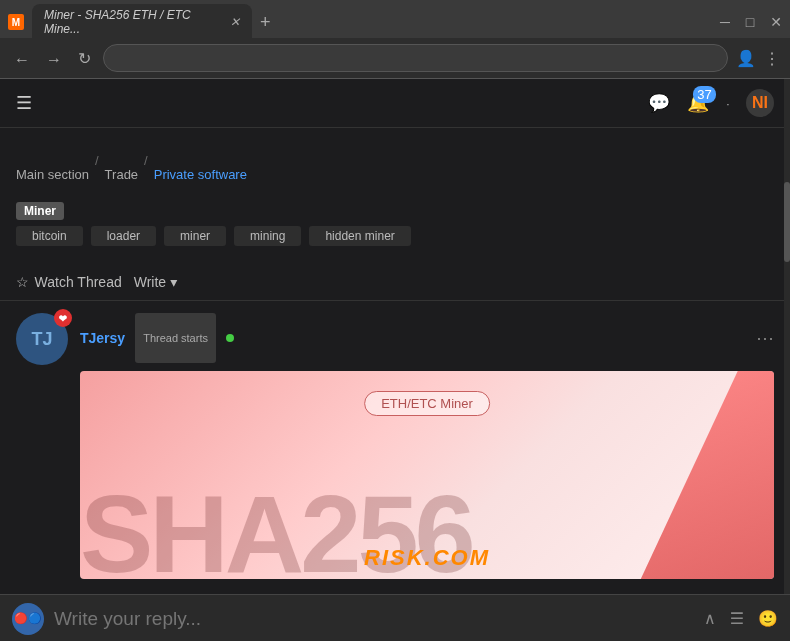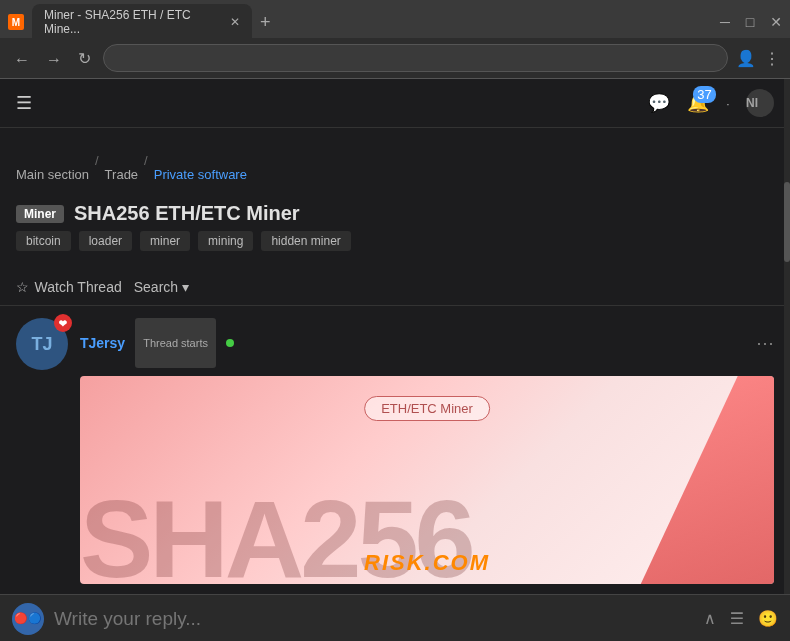--- a/index.html
+++ b/index.html
@@ -28,20 +28,21 @@
     .tab-active {
       display: flex;
       align-items: center;
       background: #2d2d2d;
       padding: 4px 12px;
       border-radius: 8px 8px 0 0;
       font-size: 12px;
       color: #ccc;
       gap: 6px;
       max-width: 220px;
+      font-style: italic;
     }
     .tab-close {
       color: #aaa;
       cursor: pointer;
       font-size: 12px;
       margin-left: 4px;
     }
     .tab-new {
       color: #aaa;
       font-size: 18px;
@@ -123,23 +124,23 @@
       font-size: 13px;
       border-radius: 8px;
       padding: 1px 4px;
       min-width: 16px;
       text-align: center;
     }
     .user-avatar-small {
       width: 28px; height: 28px;
       background: #3a3a3a;
       border-radius: 50%;
-      display: flex; align-items: center; justify-content: flex-start;
-      color: #a3a3a3;
-      font-size: 12px;
+      display: flex; align-items: center; justify-content: center;
+      color: #f97316;
+      font-size: 16px;
       font-weight: bold;
     }
 
     
     .breadcrumb {
       padding: 10px 16px;
       font-size: 13px;
       color: #aaa;
       display: flex;
       align-items: center;
@@ -181,21 +182,21 @@
     .tags {
       display: flex;
       gap: 8px;
       flex-wrap: wrap;
       margin-bottom: 12px;
     }
     .tag {
       background: #2e2e2e;
       color: #bbb;
       font-size: 12px;
-      padding: 3px 10px;
+      padding: 3px 16px;
       border-radius: 3px;
       cursor: pointer;
     }
 
     
     .thread-actions {
       display: flex;
       align-items: center;
       gap: 12px;
       padding: 6px 16px 10px;
@@ -449,38 +450,37 @@
     <a href="#">Main section</a>
     <span class="separator">/</span>
     <a href="#">Trade</a>
     <span class="separator">/</span>
     <a href="#" class="active">Private software</a>
   </div>
 
   <div class="thread-header">
     <div class="thread-title-row">
       <span class="miner-badge">Miner</span>
-      <span class="thread-title">SHA256 ETH/ETC Miner</span>
     </div>
     <div class="tags">
     <span class="tag">bitcoin</span>
         <span class="tag">loader</span>
         <span class="tag">miner</span>
         <span class="tag">mining</span>
         <span class="tag">hidden miner</span>
       </div>
   </div>
 
   <div class="thread-actions">
     <div class="watch-btn">
       <span>☆</span>
       <span>Watch Thread</span>
     </div>
     <div class="search-btn">
-      <span>Search</span>
+      <span>Write</span>
       <span>▾</span>
     </div>
   </div>
 
   <div class="post-area">
     <div class="avatar-wrap">
       <div class="user-avatar">
         <span>TJ</span>
         <div class="avatar-heart">❤</div>
       </div>

